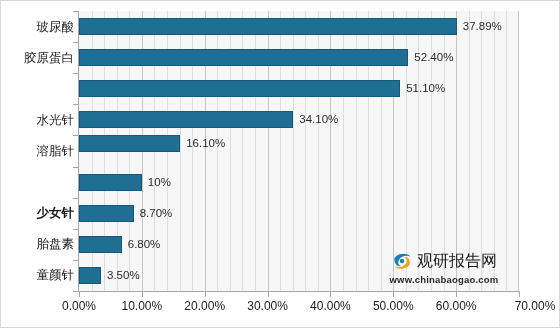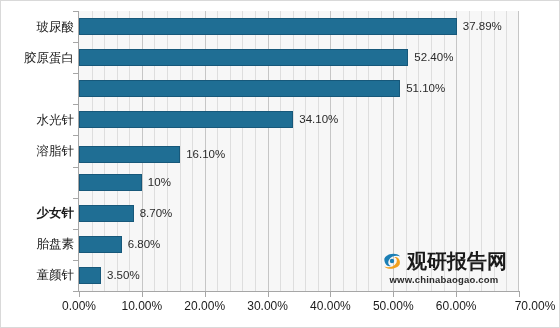--- a/index.html
+++ b/index.html
@@ -161,22 +161,22 @@
     align-items: center;
     gap: 4px;
     height: 24px;
   }
   #watermark-logo-icon {
     width: 22px;
     height: 22px;
     flex: none;
   }
   #watermark-brand {
-    font-size: 20px;
-    font-weight: bold;
+    font-size: 16px;
+    font-weight: normal;
     color: #1a1a1a;
     letter-spacing: 0px;
     line-height: 20px;
   }
   #watermark-url {
     font-size: 9.5px;
     font-weight: bold;
     color: #2a2a2a;
     letter-spacing: 0.2px;
     margin-top: 1px;
@@ -235,21 +235,21 @@
           <div class="bar-label" style="left: 329.371px;">52.40%</div>
         </div>
         <div class="bar-row" style="top: 62.2222px; width: 440px;">
           <div class="bar" style="width: 321.2px; background: rgb(31, 110, 148);"></div>
           <div class="bar-label" style="left: 321.2px;">51.10%</div>
         </div>
         <div class="bar-row" style="top: 93.3333px; width: 440px;">
           <div class="bar" style="width: 214.343px; background: rgb(31, 110, 148);"></div>
           <div class="bar-label" style="left: 214.343px;">34.10%</div>
         </div>
-        <div class="bar-row" style="top: 128px; width: 384px;">
+        <div class="bar-row" style="top: 117px; width: 384px;">
           <div class="bar" style="width: 101.2px; background: rgb(31, 110, 148);"></div>
           <div class="bar-label" style="left: 101.2px;">16.10%</div>
         </div>
         <div class="bar-row" style="top: 155.556px; width: 440px; text-align: right;">
           <div class="bar" style="width: 62.8571px; background: rgb(31, 110, 148);"></div>
           <div class="bar-label" style="left: 62.8571px;">10%</div>
         </div>
         <div class="bar-row" style="top: 186.667px; width: 440px;">
           <div class="bar" style="width: 54.6857px; background: rgb(31, 110, 148);"></div>
           <div class="bar-label" style="left: 54.6857px;">8.70%</div>

